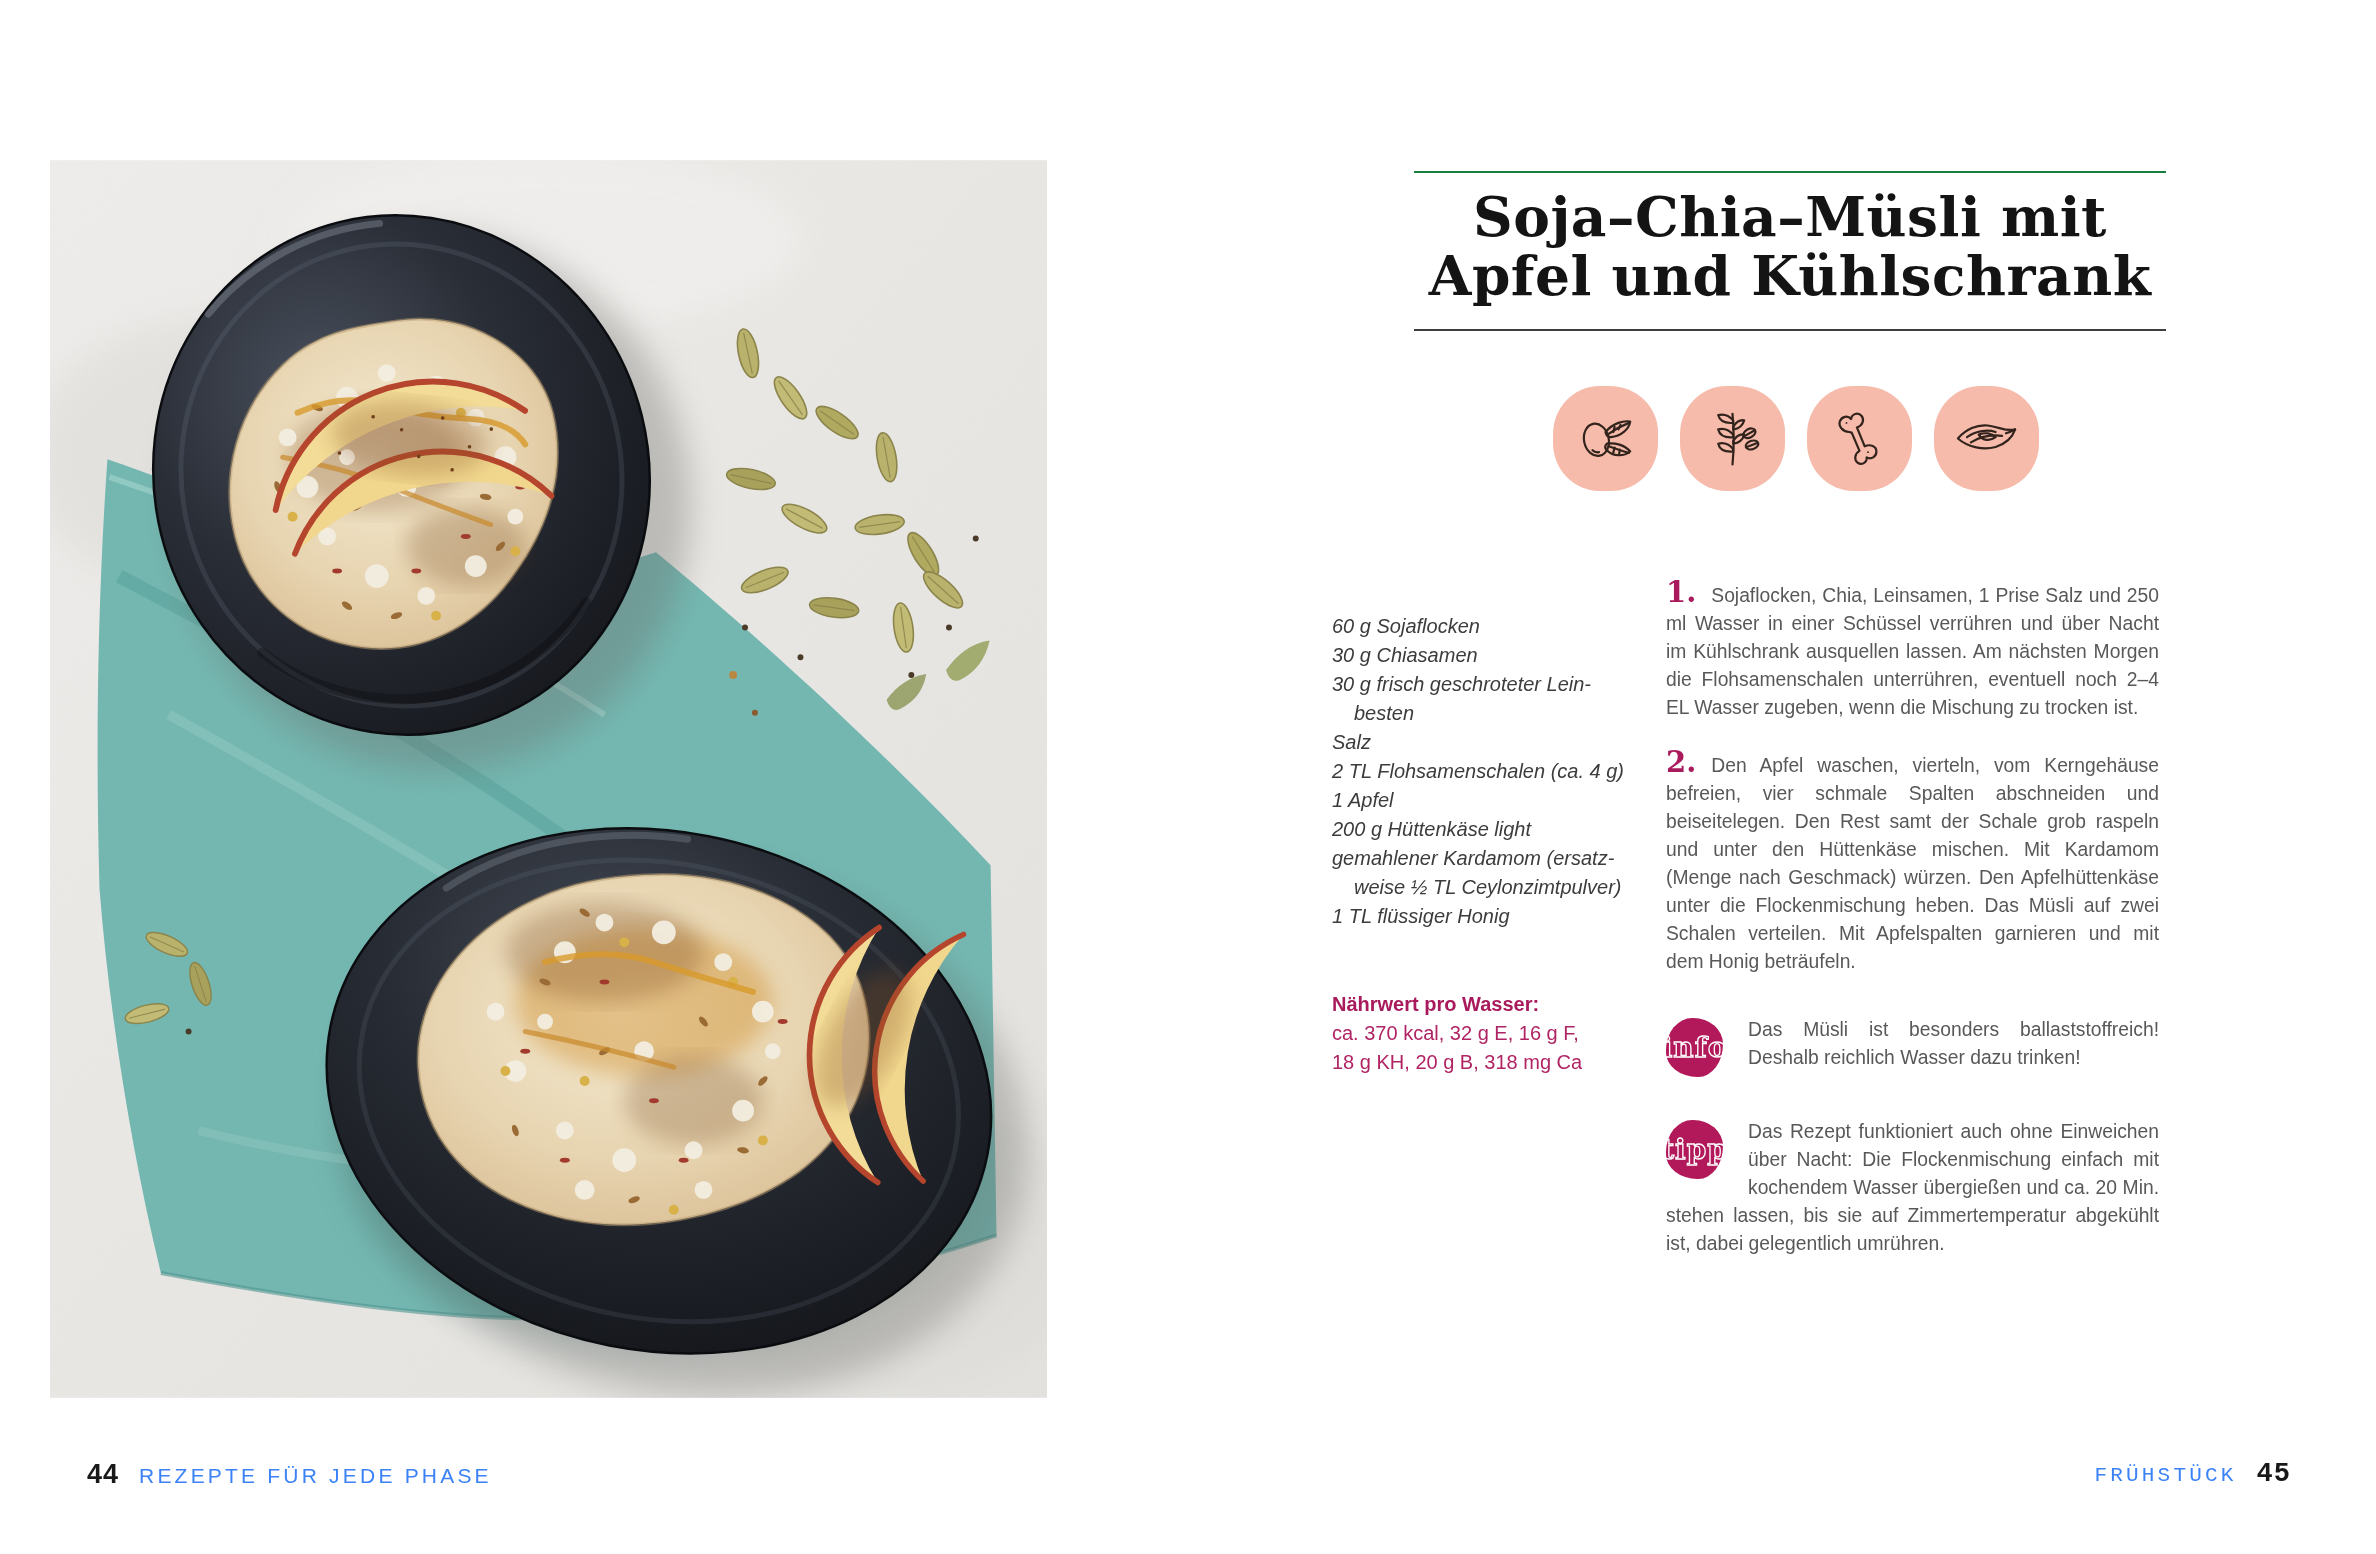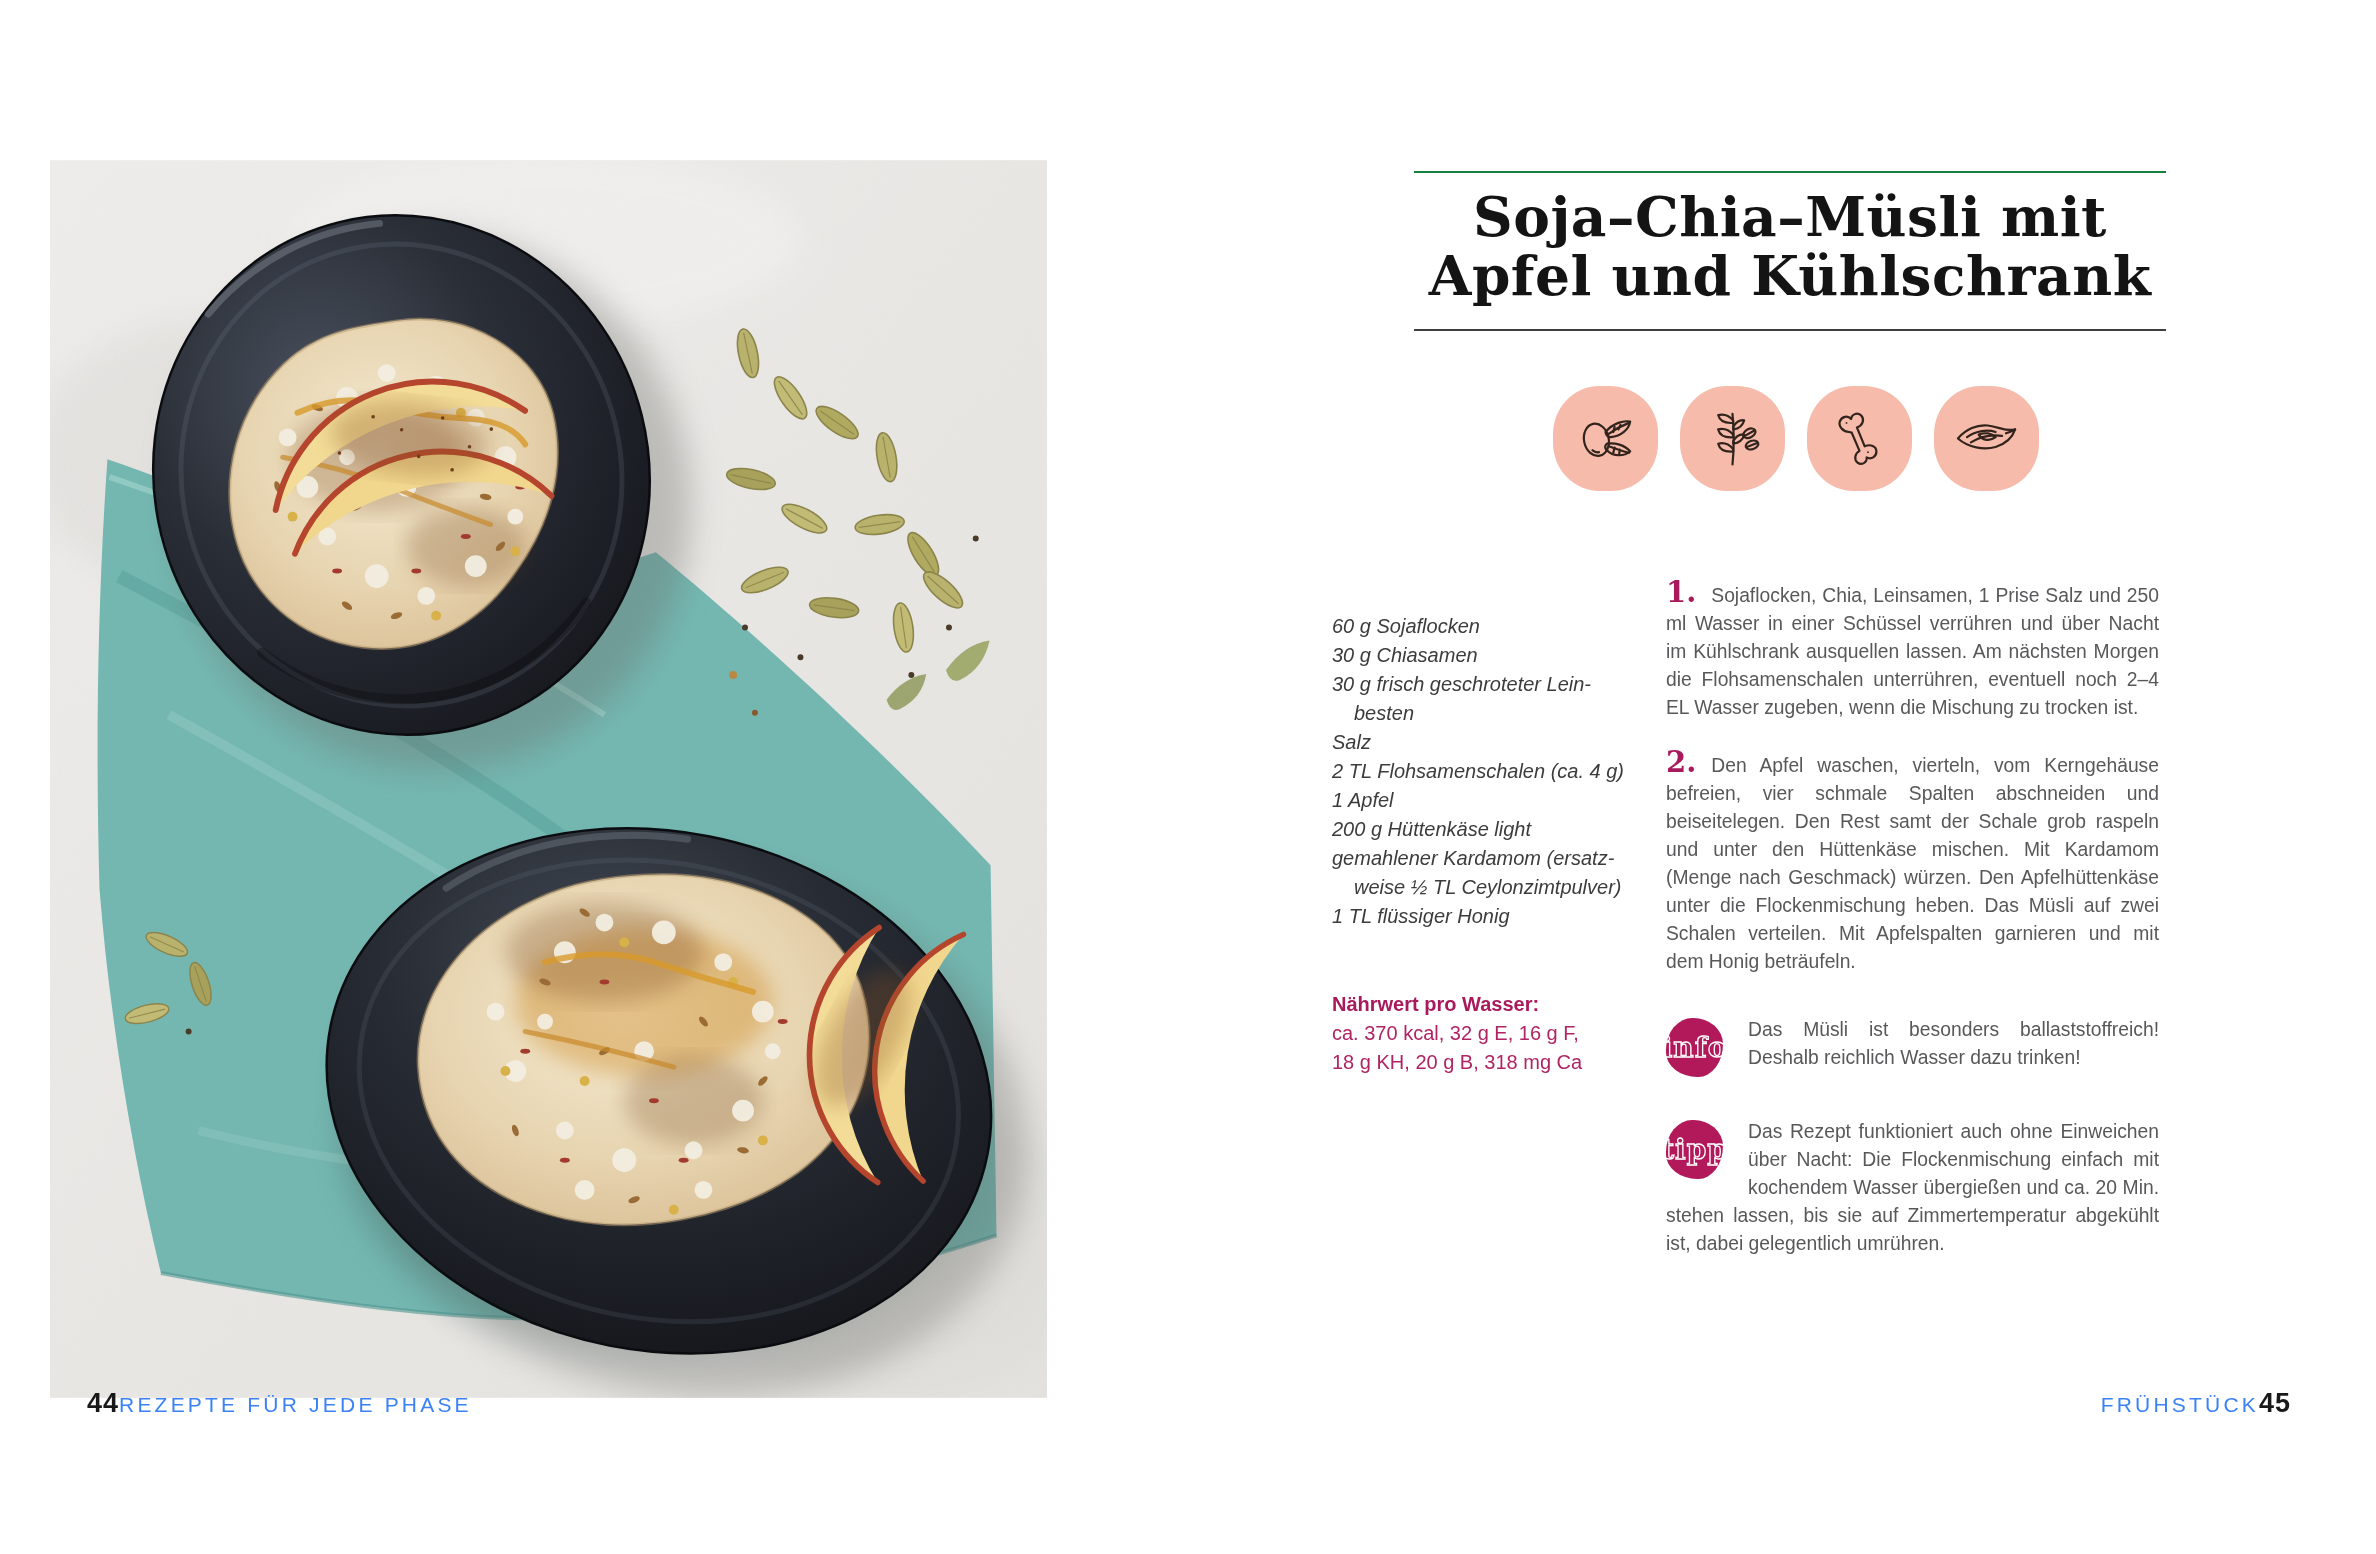--- a/index.html
+++ b/index.html
@@ -2,23 +2,23 @@
 <html lang="de" style="--accent_magenta: #a91a5c; --badge_magenta: #b1195a; --nutrition_magenta: #b02464; --icon_salmon: #f6bbab; --napkin_teal: #74b7b1; --title_black: #141414;"><head>
 <meta charset="utf-8">
 <style>
   html,body{margin:0;padding:0;background:#ffffff;}
   .sheet{
     position:relative;width:2376px;height:1554px;background:#ffffff;
     font-family:"Liberation Sans",sans-serif;overflow:hidden;color:#222;
   }
   
   .photo{position:absolute;left:50px;top:160px;width:997px;height:1238px;display:block;}
-  .footer{position:absolute;top:1388px;display:flex;align-items:baseline;}
+  .footer{position:absolute;top:1459px;display:flex;align-items:baseline;gap:20px;}
   .footer-left{left:87px;}
-  .footer-right{right:85px;}
+  .footer-right{right:85px;font-family:Liberation Mono, monospace;}
   .pagenum{font-weight:bold;font-size:27px;color:#191919;letter-spacing:1px;}
   .section-label{font-size:21px;letter-spacing:3.2px;color:#3b82f6;}
   
   .title-block{
     position:absolute;left:1414px;top:171px;width:752px;text-align:center;
     border-top:2px solid #15803d;border-bottom:2px solid #3f3f3f;
     padding:14px 0 24px 0;
   }
   .title-line{
     font-family:"DejaVu Serif",serif;font-weight:700;font-size:55px;line-height:59px;

